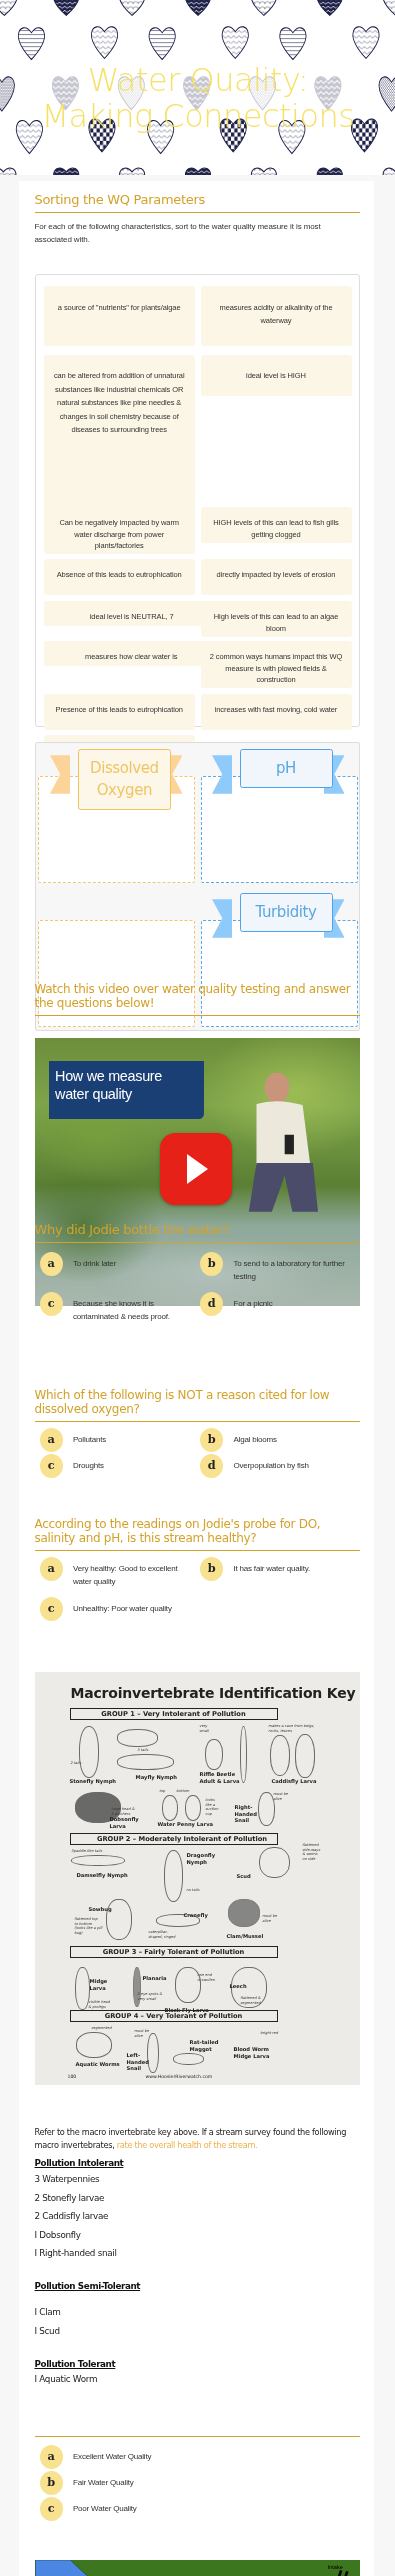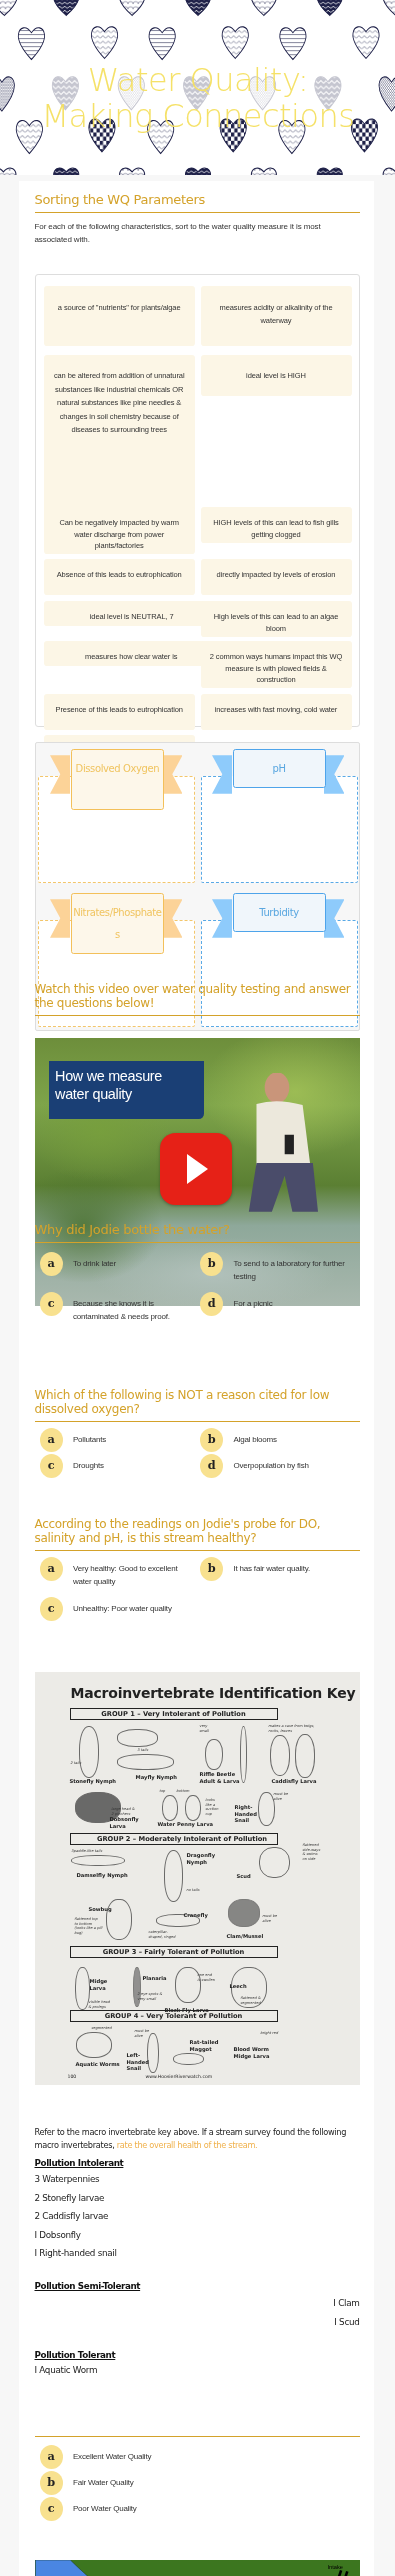--- a/index.html
+++ b/index.html
@@ -26,21 +26,21 @@
   .chip { position: absolute; background: #fcf6e6; border-radius: 3.1px; text-align: center; font-size: 7.5px; line-height: 13.4px; color: #333; padding: 14.4px 7.2px 0; letter-spacing: -0.1px; }
   .chip.short { padding-top: 10.3px; line-height: 11.3px; }
 
   
   .bucket-box { position: absolute; border: 0.5px solid #ddd; border-radius: 2.1px; background: #f7f7f7; }
   .bucket { position: absolute; border: 1px dashed; border-radius: 2.1px; background: #fff; }
   .bucket.orange { border-color: #f3c66b; }
   .bucket.blue { border-color: #59a9e6; }
   .ribbon { position: absolute; width: 93px; height: 62px; }
   .ribbon .tail { position: absolute; top: 6.2px; width: 20.6px; height: 39px; }
-  .ribbon .label { position: absolute; left: 21px; top: 0; width: 93px; border-radius: 2.6px; border: 1px solid; font-family: "DejaVu Sans", sans-serif; text-align: center; font-size: 10px; line-height: 21.6px; letter-spacing: -0.4px; }
+  .ribbon .label { position: absolute; left: 28px; top: 0; width: 93px; border-radius: 2.6px; border: 1px solid; font-family: "DejaVu Sans", sans-serif; text-align: center; font-size: 15px; line-height: 21.6px; letter-spacing: -0.4px; }
   .ribbon.orange .label { border-color: #f3c05a; background: #fdf7ea; color: #f0c460; height: 61px; padding-top: 8.2px; }
   .ribbon.blue .label { border-color: #4ea4ea; background: #f0f6fb; color: #5aa7e0; height: 39px; padding-top: 8.2px; }
 
   
   .video { position: absolute; overflow: hidden; background: linear-gradient(180deg,#6d8e3b 0%,#7ea44a 25%,#5b7f33 55%,#8ea89a 70%,#a9b8ae 100%); }
   .video .veg { position:absolute; inset:0; background:
       radial-gradient(ellipse 103px 72px at 20% 35%, rgba(120,160,60,.8), transparent 70%),
       radial-gradient(ellipse 134px 93px at 80% 20%, rgba(170,200,90,.7), transparent 70%),
       radial-gradient(ellipse 113px 82px at 15% 70%, rgba(70,110,40,.8), transparent 70%),
       radial-gradient(ellipse 175px 52px at 55% 88%, rgba(180,195,190,.85), transparent 70%); }
@@ -256,29 +256,20 @@
         <svg class="tail" style="left:0; top:6.2px;" width="20.6" height="39" viewBox="0 0 40 75">
             <polygon points="0,0 40,0 40,75 0,75 20,37" fill="#8ecbfb"></polygon>
           </svg>
         <svg class="tail" style="left:112px; top:6.2px;" width="20.6" height="39" viewBox="0 0 40 75">
             <polygon points="0,0 40,0 20,37 40,75 0,75" fill="#8ecbfb"></polygon>
           </svg>
         <div class="label">pH</div>
       </div>
 
       <div class="bucket orange" style="left:2.6px; top:177px; width:157px; height:107px;"></div>
-      <div class="ribbon orange" style="left:14.4px; top:150px;">
-        <svg class="tail" style="left:0; top:6.2px;" width="20.6" height="39" viewBox="0 0 40 75">
-            <polygon points="0,0 40,0 40,75 0,75 20,37" fill="#fcd398"></polygon>
-          </svg>
-        <svg class="tail" style="left:112px; top:6.2px;" width="20.6" height="39" viewBox="0 0 40 75">
-            <polygon points="0,0 40,0 20,37 40,75 0,75" fill="#fcd398"></polygon>
-          </svg>
-        <div class="label" style="word-break:break-all;">Nitrates/Phosphates</div>
-      </div>
 
       <div class="bucket blue" style="left:165px; top:177px; width:157px; height:107px;"></div>
       <div class="ribbon blue" style="left:176px; top:150px;">
         <svg class="tail" style="left:0; top:6.2px;" width="20.6" height="39" viewBox="0 0 40 75">
             <polygon points="0,0 40,0 40,75 0,75 20,37" fill="#8ecbfb"></polygon>
           </svg>
         <svg class="tail" style="left:112px; top:6.2px;" width="20.6" height="39" viewBox="0 0 40 75">
             <polygon points="0,0 40,0 20,37 40,75 0,75" fill="#8ecbfb"></polygon>
           </svg>
         <div class="label">Turbidity</div>
@@ -446,21 +437,21 @@
       </div>
       <div class="list-h" style="margin-top:5.2px;">Pollution Intolerant</div>
       <div style="margin-top:2.1px;">
         <div class="list-i">3 Waterpennies</div>
         <div class="list-i">2 Stonefly larvae</div>
         <div class="list-i">2 Caddisfly larvae</div>
         <div class="list-i">I Dobsonfly</div>
         <div class="list-i">I Right-handed snail</div>
       </div>
       <div class="list-h" style="margin-top:18.5px;">Pollution Semi-Tolerant</div>
-      <div style="margin-top:3px;text-align:right;">
+      <div style="margin-top:12px;">
         <div class="list-i">I Clam</div>
         <div class="list-i">I Scud</div>
       </div>
       <div class="list-h" style="margin-top:18.5px;">Pollution Tolerant</div>
       <div style="margin-top:1px;">
         <div class="list-i">I Aquatic Worm</div>
       </div>
     </div>
 
     <div class="content" style="top:2255px;">

